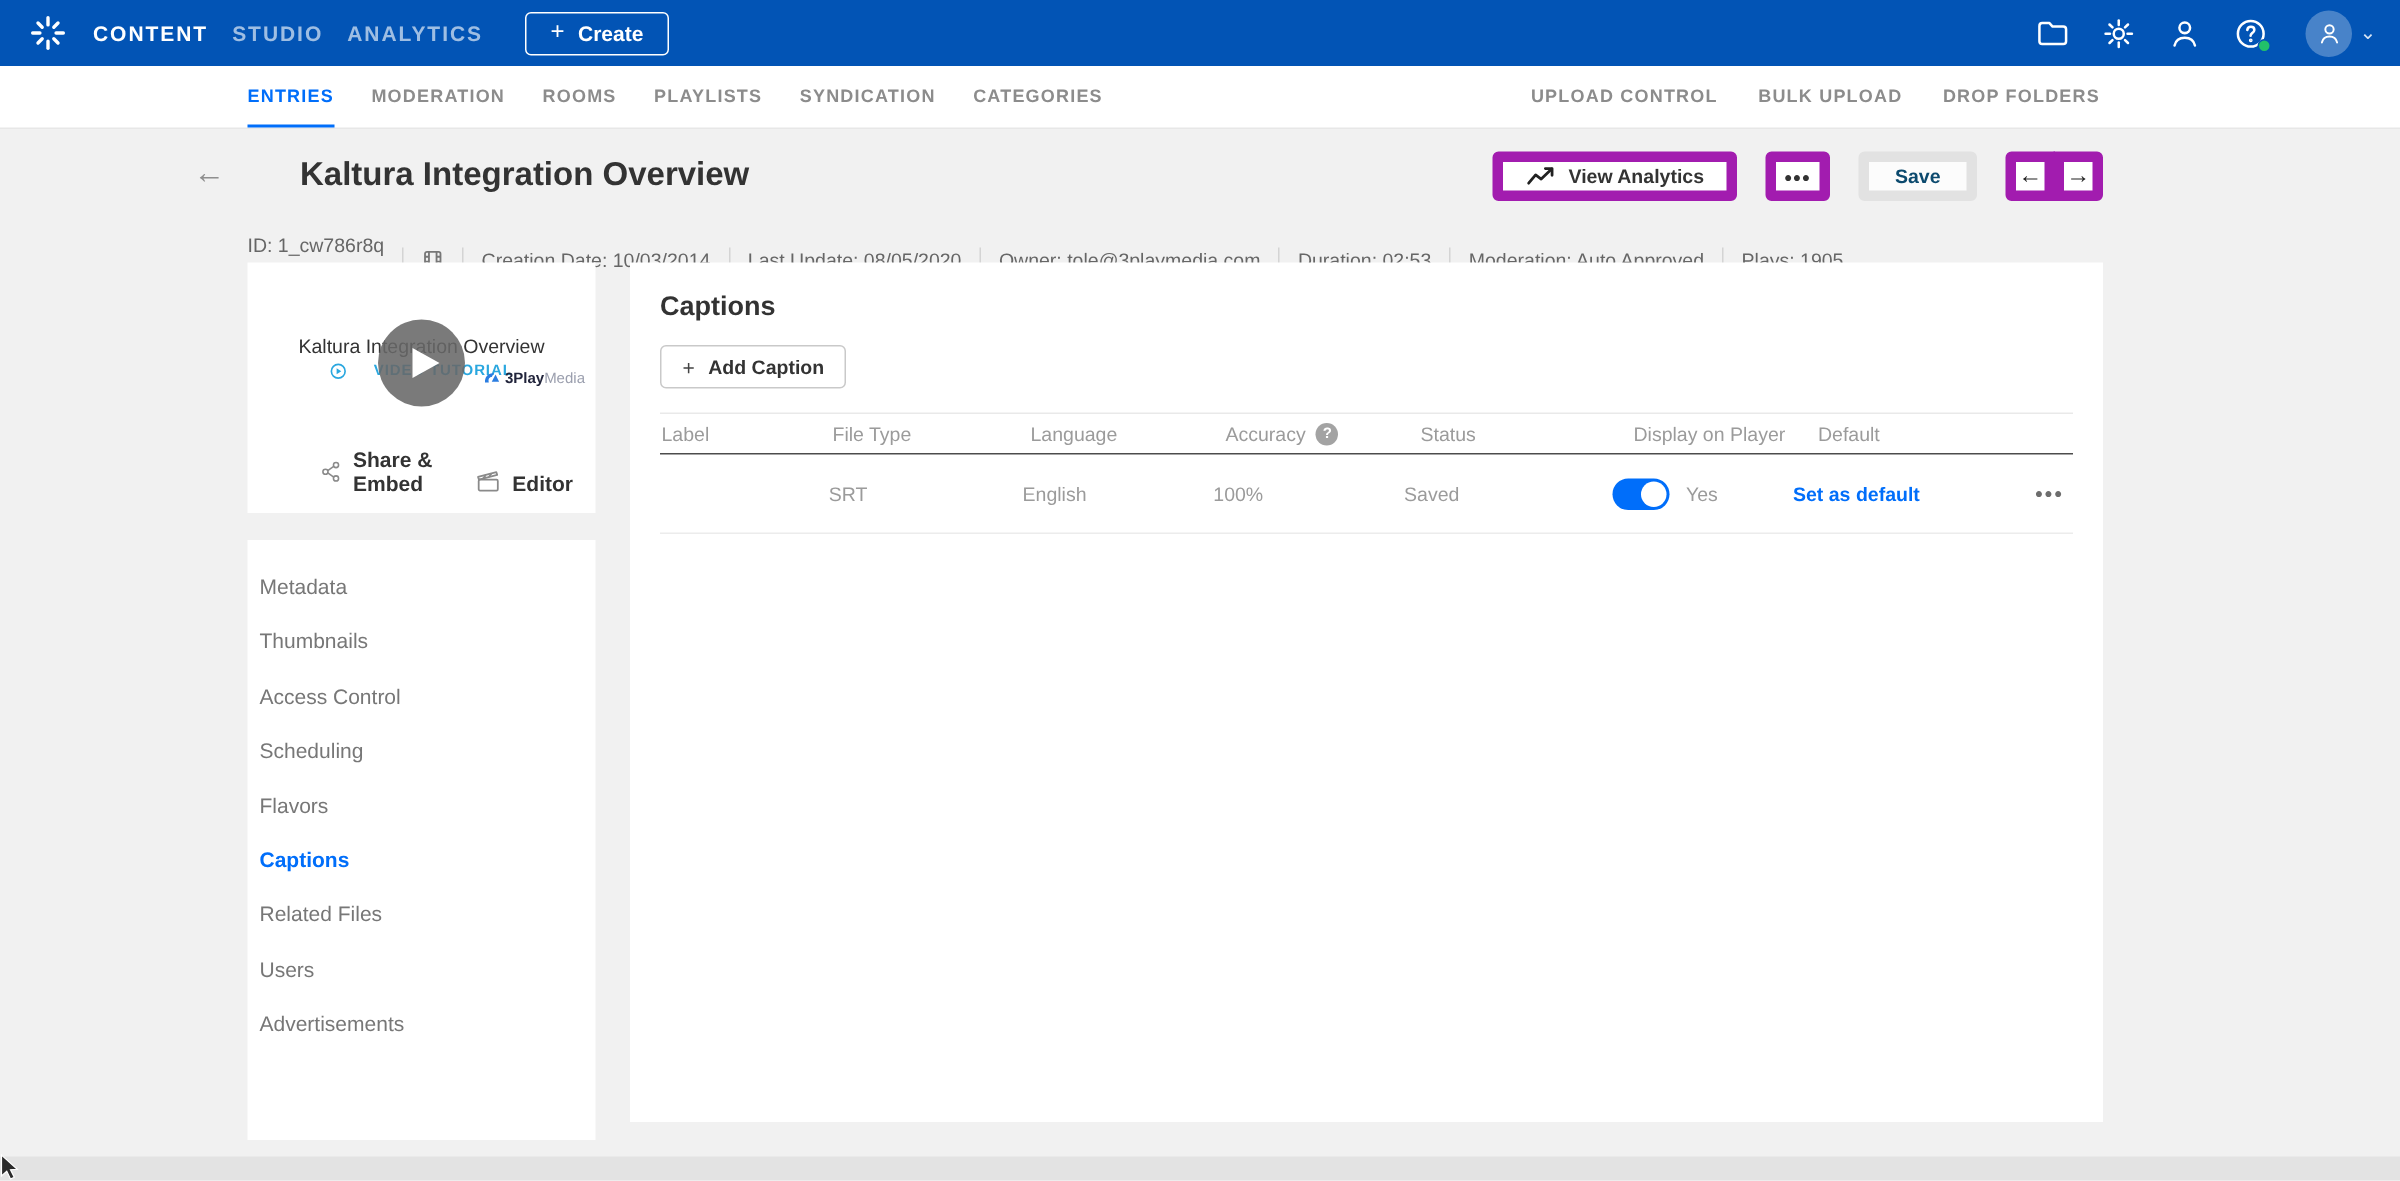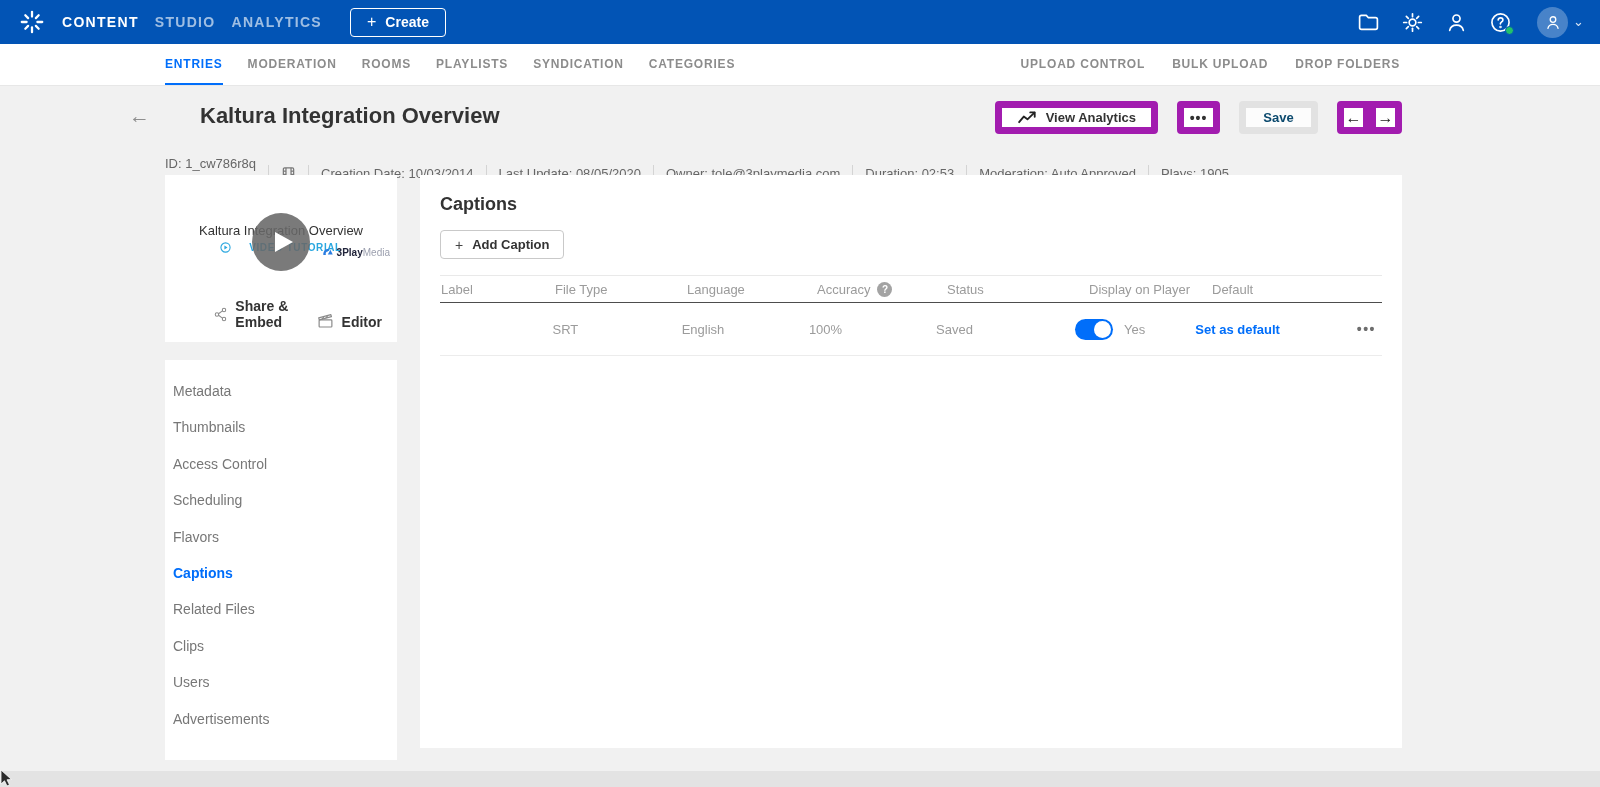--- a/index.html
+++ b/index.html
@@ -295,21 +295,20 @@
 </div>
 
 <div class="menu-card">
   <div class="menu-item">Metadata</div>
   <div class="menu-item">Thumbnails</div>
   <div class="menu-item">Access Control</div>
   <div class="menu-item">Scheduling</div>
   <div class="menu-item">Flavors</div>
   <div class="menu-item active">Captions</div>
   <div class="menu-item">Related Files</div>
-  <div class="menu-item">Clips</div>
   <div class="menu-item">Users</div>
   <div class="menu-item">Advertisements</div>
 </div>
 
 <div class="main-card">
   <h2 class="cap-title">Captions</h2>
   <button class="add-btn">
     <span class="plus">+</span>
     <span>Add Caption</span>
   </button>

